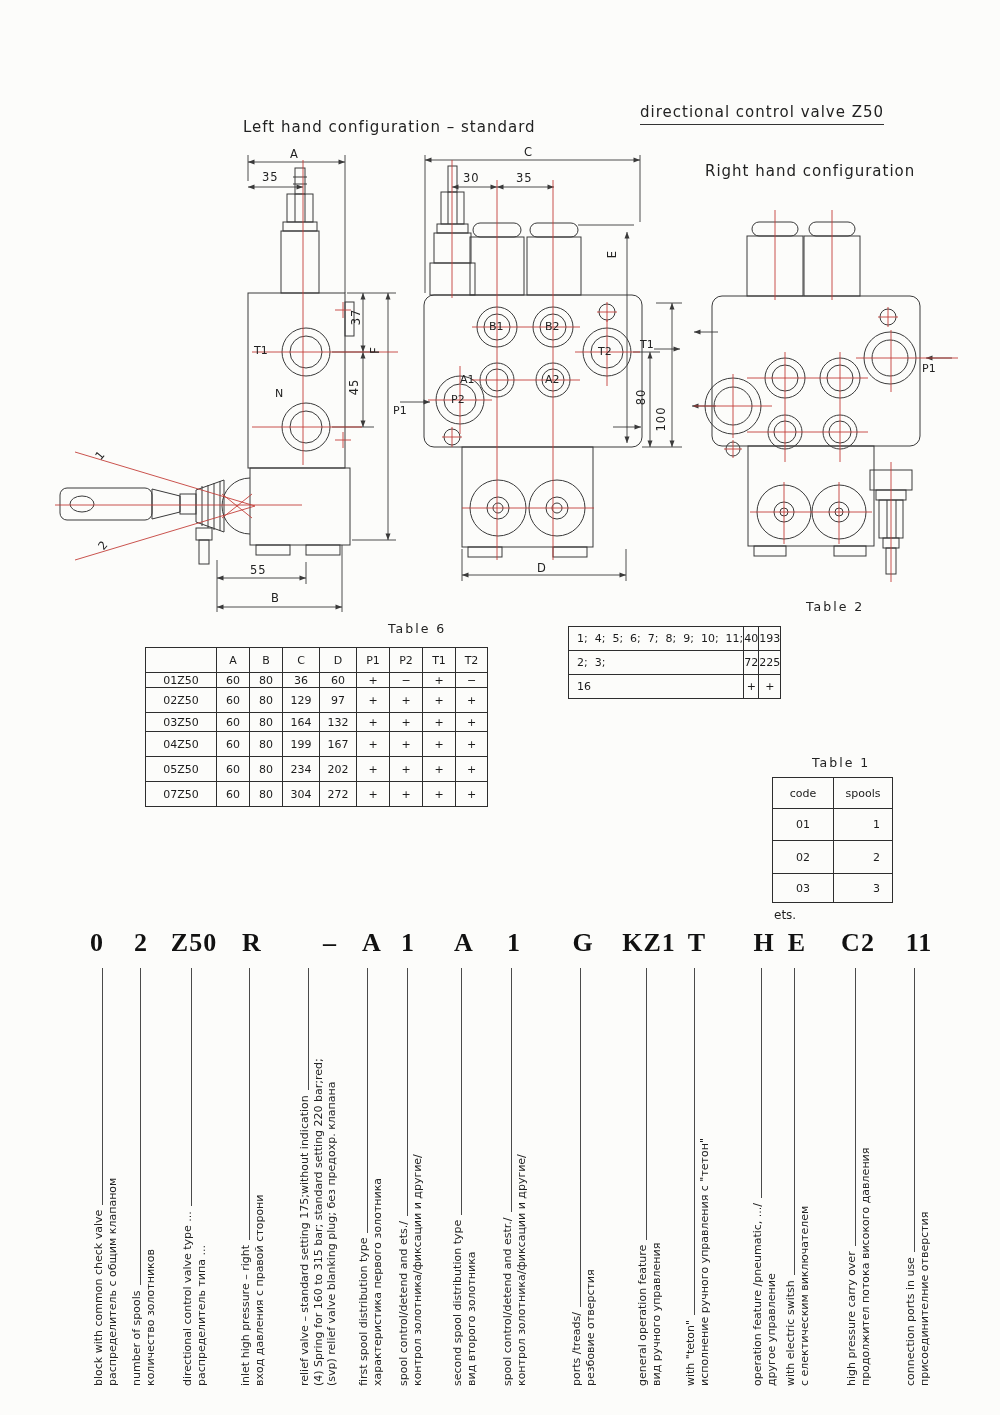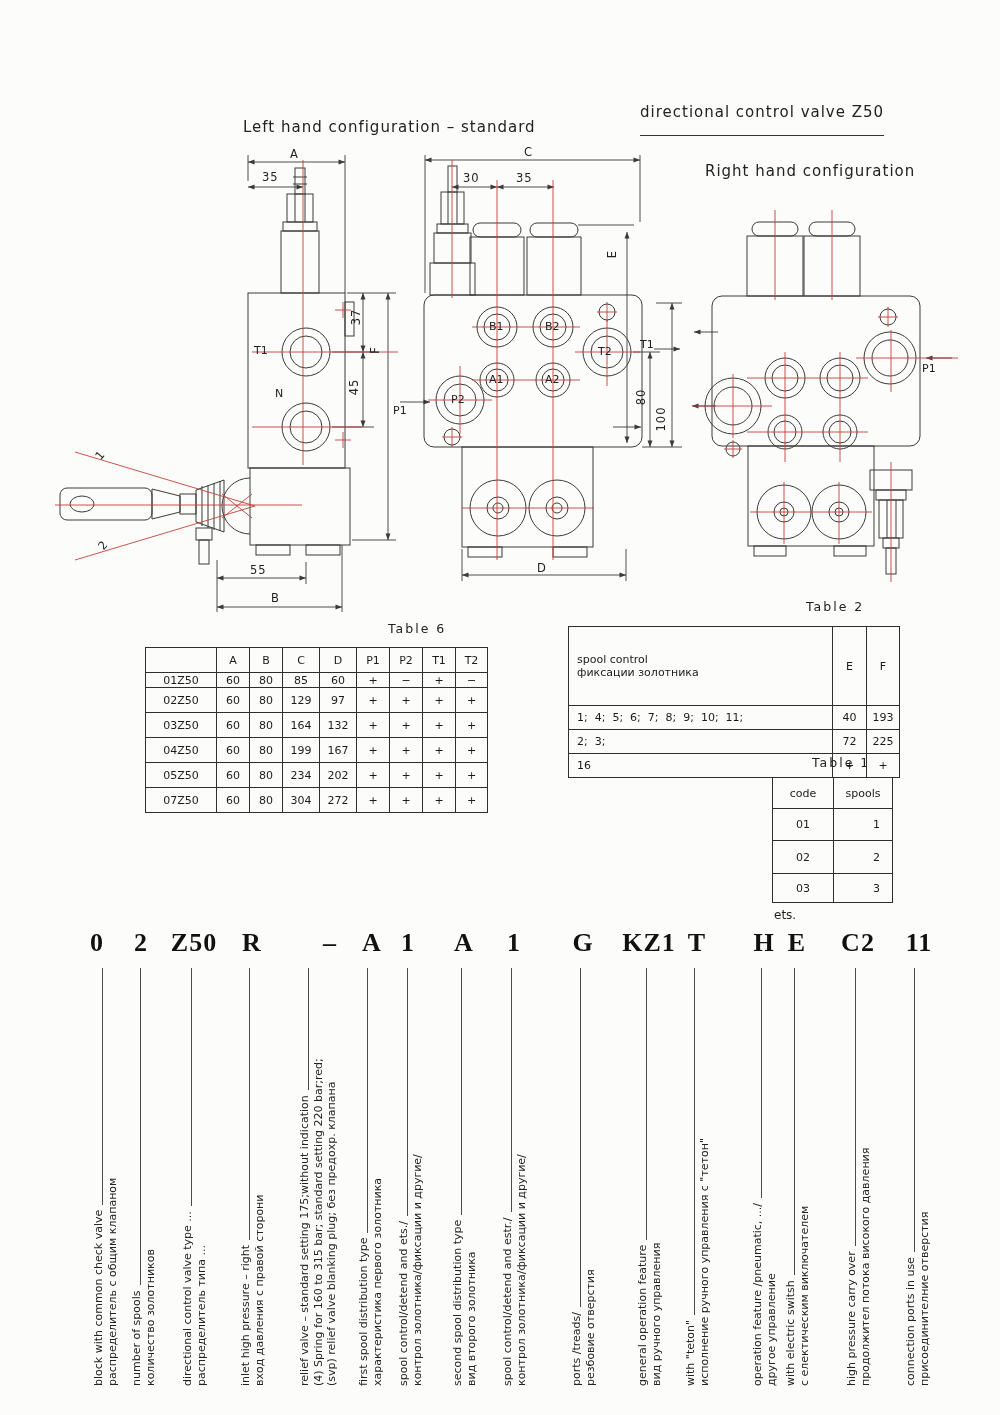--- a/index.html
+++ b/index.html
@@ -1,20 +1,20 @@
 <!DOCTYPE html>
 <html><head>
 <meta charset="utf-8">
 <style>
   html,body{margin:0;padding:0;background:#e8e8e8}
   .page{position:relative;width:1000px;height:1415px;background:#fcfcfa;overflow:hidden;
         font-family:"DejaVu Sans",sans-serif;color:#1e1e1e}
   .t{position:absolute;white-space:nowrap}
   .title{font-size:15px;letter-spacing:1px;color:#222}
-  .underl{border-bottom:1.5px solid #333;padding-bottom:14px}
+  .underl{border-bottom:1.5px solid #333;padding-bottom:3px}
   .dim{font-size:11.5px;color:#222;letter-spacing:1px}
   .port{font-size:11px;color:#222}
   .rot{transform:rotate(-90deg);transform-origin:center}
   .rot50{transform:rotate(-50deg);transform-origin:center}
   svg{position:absolute;left:0;top:0}
   .tbl{position:absolute;border-collapse:collapse;font-size:11px;color:#1b1b1b}
   .tbl td,.tbl th{border:1px solid #2e2e2e;text-align:center;font-weight:normal;padding:0;white-space:pre}
   .tbl .lft{text-align:left;padding-left:8px}
   .tbl .rgt{text-align:right;padding-right:12px}
   .ttl{font-size:12.5px;letter-spacing:2px;color:#222}
@@ -262,21 +262,21 @@
   <span class="t dim" style="left:250px;top:563px">55</span>
   <span class="t dim" style="left:271px;top:591px">B</span>
 
   <span class="t dim" style="left:524px;top:145px">C</span>
   <span class="t dim" style="left:463px;top:171px">30</span>
   <span class="t dim" style="left:516px;top:171px">35</span>
   <span class="t dim rot" style="left:608px;top:247px">E</span>
   <span class="t port" style="left:489px;top:320px">B1</span>
   <span class="t port" style="left:545px;top:320px">B2</span>
   <span class="t port" style="left:598px;top:345px">T2</span>
-  <span class="t port" style="left:489px;top:373px">A1</span>
+  <span class="t port" style="left:460px;top:373px">A1</span>
   <span class="t port" style="left:545px;top:373px">A2</span>
   <span class="t port" style="left:451px;top:393px">P2</span>
   <span class="t port" style="left:393px;top:404px">P1</span>
   <span class="t port" style="left:640px;top:338px">T1</span>
   <span class="t dim rot" style="left:633px;top:390px">80</span>
   <span class="t dim rot" style="left:649px;top:412px">100</span>
   <span class="t dim" style="left:537px;top:561px">D</span>
 
   <span class="t port" style="left:922px;top:362px">P1</span>
 
@@ -291,39 +291,39 @@
           <th style="width:36px">D</th>
       <th style="width:32px">P1</th>
           <th style="width:32px">P2</th>
       <th style="width:32px">T1</th>
           <th style="width:31px">T2</th>
     </tr>
     <tr style="height:15px">
           <td>01Z50</td>
           <td>60</td>
           <td>80</td>
-          <td>85</td>
+          <td>36</td>
           <td>60</td>
           <td>+</td>
           <td>−</td>
           <td>+</td>
           <td>−</td>
         </tr>
     <tr style="height:25px">
           <td>02Z50</td>
           <td>60</td>
           <td>80</td>
           <td>129</td>
           <td>97</td>
           <td>+</td>
           <td>+</td>
           <td>+</td>
           <td>+</td>
         </tr>
-    <tr style="height:25px">
+    <tr style="height:19px">
           <td>03Z50</td>
           <td>60</td>
           <td>80</td>
           <td>164</td>
           <td>132</td>
           <td>+</td>
           <td>+</td>
           <td>+</td>
           <td>+</td>
         </tr>
@@ -359,27 +359,20 @@
           <td>+</td>
           <td>+</td>
           <td>+</td>
         </tr>
   </tbody>
     </table>
 
   <span class="t ttl" style="left:806px;top:599px">Table 2</span>
   <table class="tbl" style="left:568px;top:626px">
     <tbody>
-        <tr style="height:50px">
-      <th class="lft" style="width:255px">
-        <div>spool control</div><div>фиксации золотника</div>
-      </th>
-      <th style="width:33px">E</th>
-      <th style="width:32px">F</th>
-    </tr>
     <tr style="height:24px">
           <td class="lft">1;  4;  5;  6;  7;  8;  9;  10;  11;</td>
           <td>40</td>
           <td>193</td>
         </tr>
     <tr style="height:24px">
           <td class="lft">2;  3;</td>
           <td>72</td>
           <td>225</td>
         </tr>

